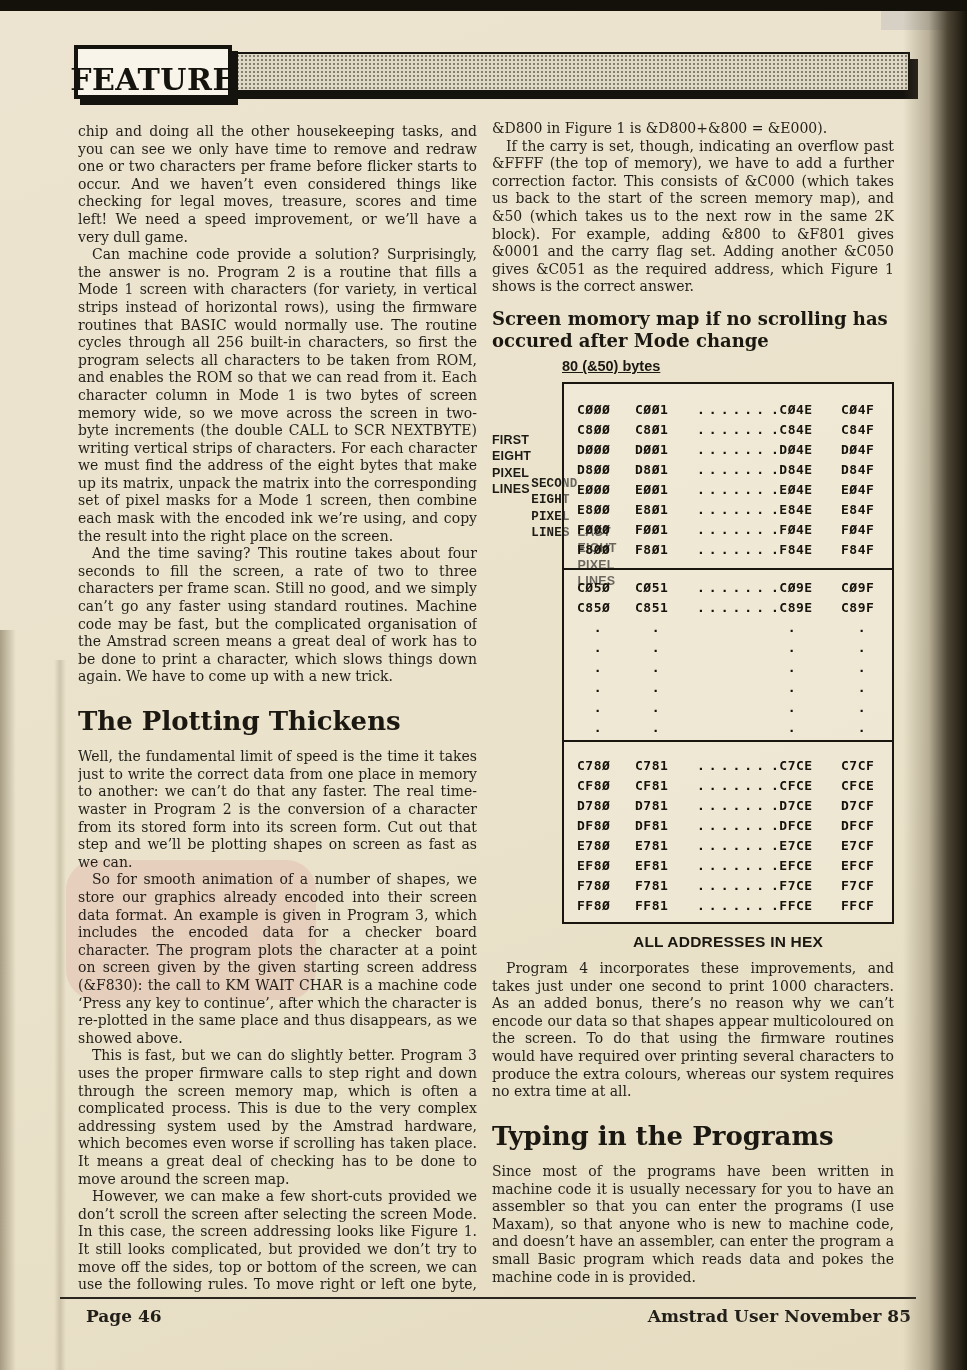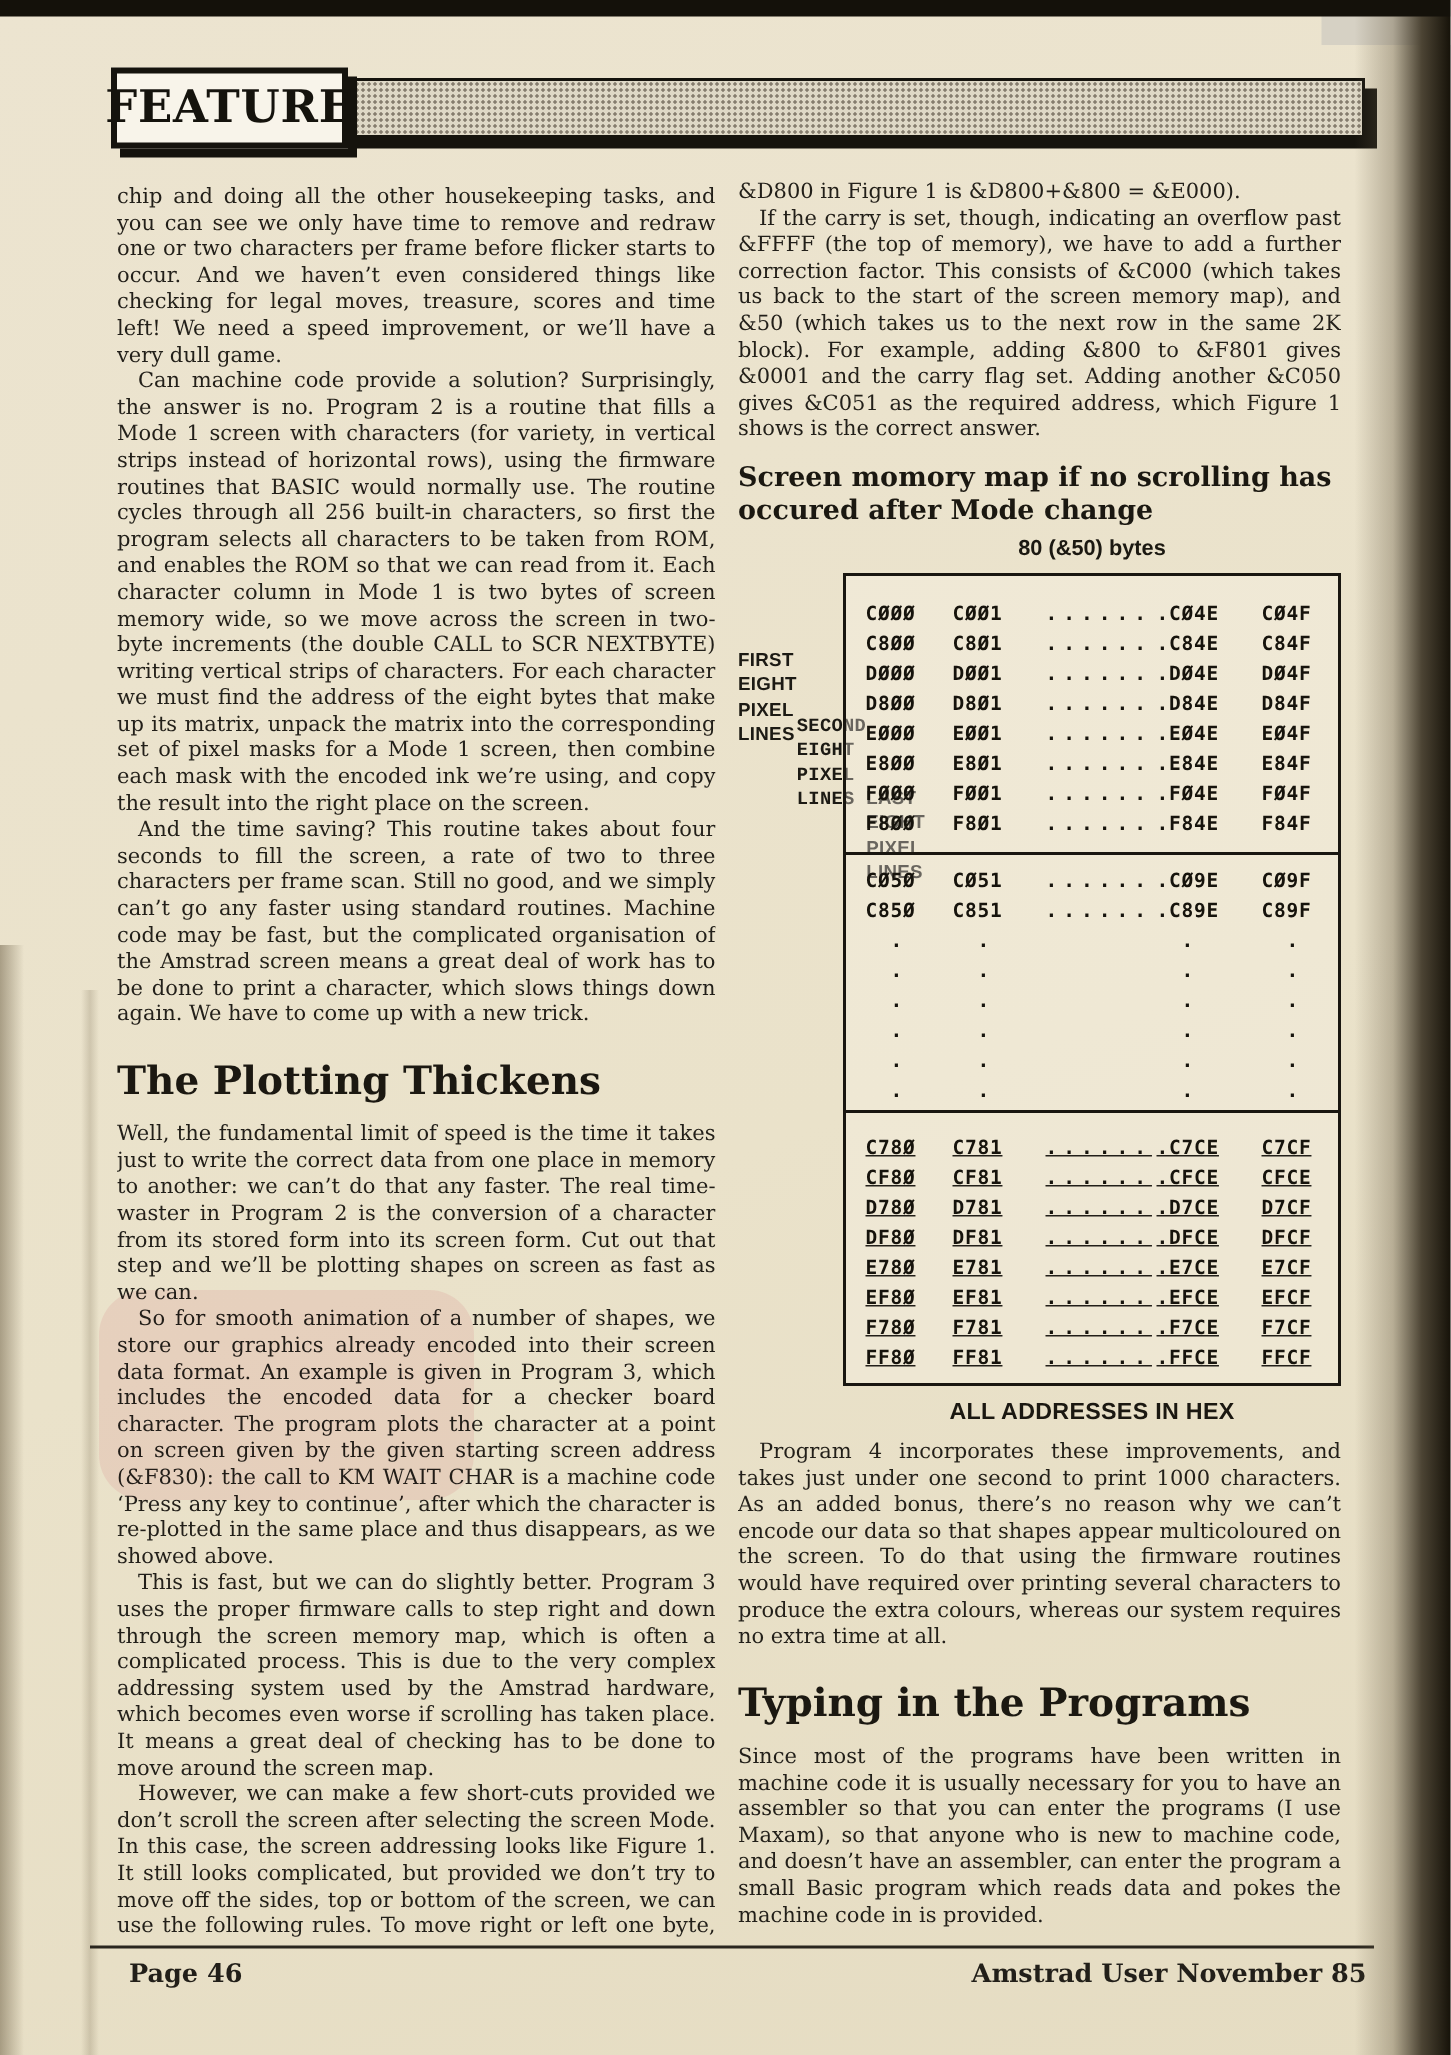--- a/index.html
+++ b/index.html
@@ -16,42 +16,42 @@
   .crease{position:absolute;left:54px;top:660px;width:12px;height:710px;z-index:2;pointer-events:none;
         background:linear-gradient(to right,rgba(0,0,0,0),rgba(96,82,55,.20),rgba(0,0,0,0));}
   .pink-streak{position:absolute;left:66px;top:860px;width:250px;height:140px;z-index:8;pointer-events:none;
         background:rgba(228,120,150,.15);border-radius:30px;mix-blend-mode:multiply;}
   
   .banner-bar{position:absolute;left:222px;top:52px;width:684px;height:36px;z-index:2;
         background-color:#ded8c6;border:2px solid #15130d;box-shadow:8px 7px 0 #15130d;
         background-image:radial-gradient(circle,#857d6e 1px,transparent 1.2px);background-size:4px 4px;}
   .banner-box{position:absolute;left:74px;top:45px;width:150px;height:46px;z-index:3;
         background:#f8f4ea;border:4px solid #15130d;box-shadow:6px 6px 0 #15130d;
-        display:flex;align-items:center;justify-content:center;}
+        display:flex;align-items:flex-end;justify-content:center;}
   .banner-box span{font:bold 30px/1 "DejaVu Serif",serif;letter-spacing:.5px;color:#15130d;}
   
   .col{position:absolute;top:123px;overflow:hidden;z-index:3;}
   .col-left{left:78px;width:399px;height:1172px;}
   .col-right{left:492px;top:120px;width:402px;height:1180px;}
   p.body{margin:0;text-align:justify;text-indent:14px;font-size:14px;line-height:17.6px;}
   p.noindent{text-indent:0;}
   h2.sec{font:bold 26px/1.05 "DejaVu Serif",serif;margin:22px 0 13px;color:#1b1811;}
   h3.fig{font:bold 18px/22px "DejaVu Serif",serif;margin:12px 0 6px;color:#1b1811;}
   
-  .fig-top-label{margin:4px 0 8px 70px;width:332px;text-align:center;
-        font:bold 14.5px "Liberation Sans",sans-serif;color:#1b1811;}
+  .fig-top-label{margin:4px 0 8px 70px;width:332px;
+        font:bold 14.5px "Liberation Sans",sans-serif;color:#1b1811;text-decoration:underline;}
   .fig-body{display:flex;}
   .fig-labels{width:70px;display:flex;flex-direction:row;}
   .fig-label-block{font:bold 12.5px/16.5px "Liberation Sans",sans-serif;color:#1c1a14;letter-spacing:.2px;}
   .lb1{margin-top:50px;} .lb2{margin-top:94px;font-family:Liberation Mono, monospace;} .lb3{margin-top:142px;}
   .mem-table{width:332px;box-sizing:border-box;border:2.5px solid #191610;background:rgba(248,244,232,.35);}
   .mem-section{box-sizing:border-box;padding-left:13px;padding-right:8px;}
   .sec1{height:184px;padding-top:16px;}
   .sec2{height:172px;padding-top:8px;border-top:2.5px solid #191610;}
-  .sec3{height:182px;padding-top:14px;border-top:2.5px solid #191610;text-decoration:underline;}
+  .sec3{height:182px;padding-top:14px;border-top:2.5px solid #191610;}
   .mem-row{display:flex;height:20px;align-items:center;white-space:pre;
         font:bold 13px "DejaVu Sans Mono",monospace;letter-spacing:.5px;color:#16130c;}
   .mem-cell{display:inline-block;overflow:visible;}
   .mem-cell:nth-child(1){width:58px;}
   .mem-cell:nth-child(2){width:62px;}
   .mem-cell:nth-child(3){width:74px;letter-spacing:4px;}
   .mem-cell:nth-child(4){width:70px;}
   .mem-cell:nth-child(5){flex:1;}
   .fig-caption{margin:9px 0 9px 70px;width:332px;text-align:center;
         font:bold 15.5px "Liberation Sans",sans-serif;color:#1b1811;letter-spacing:.2px;}

